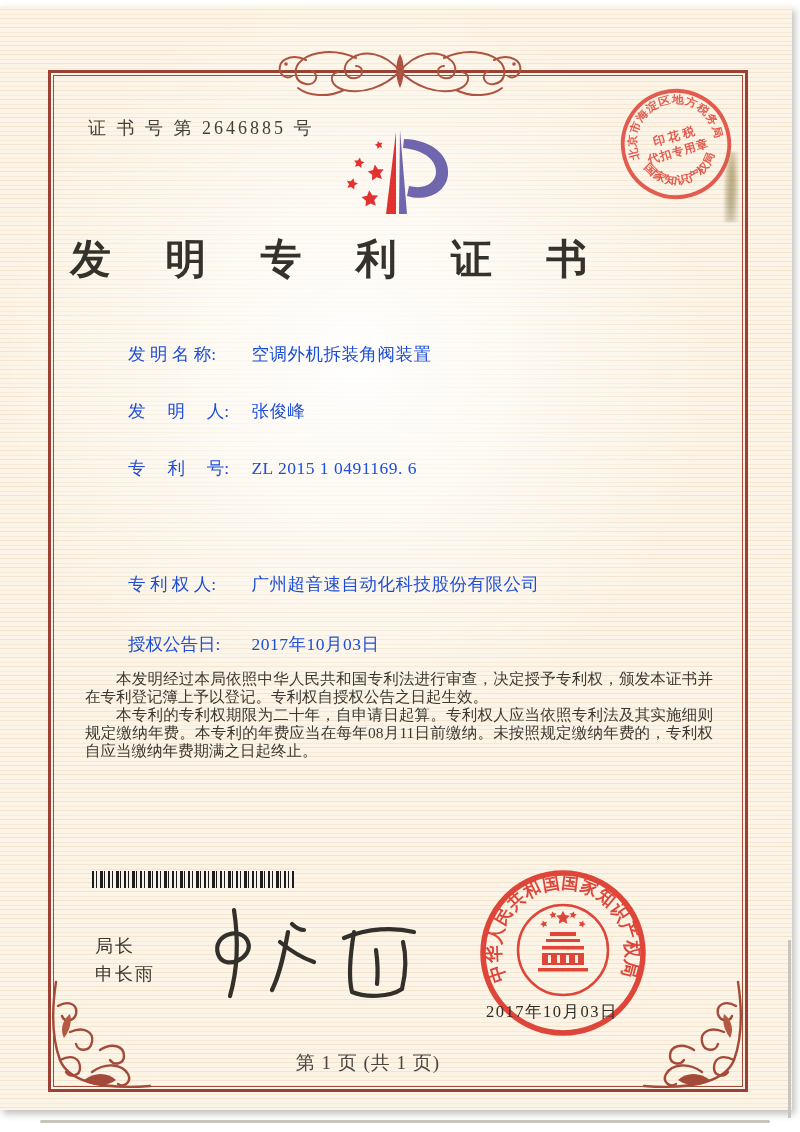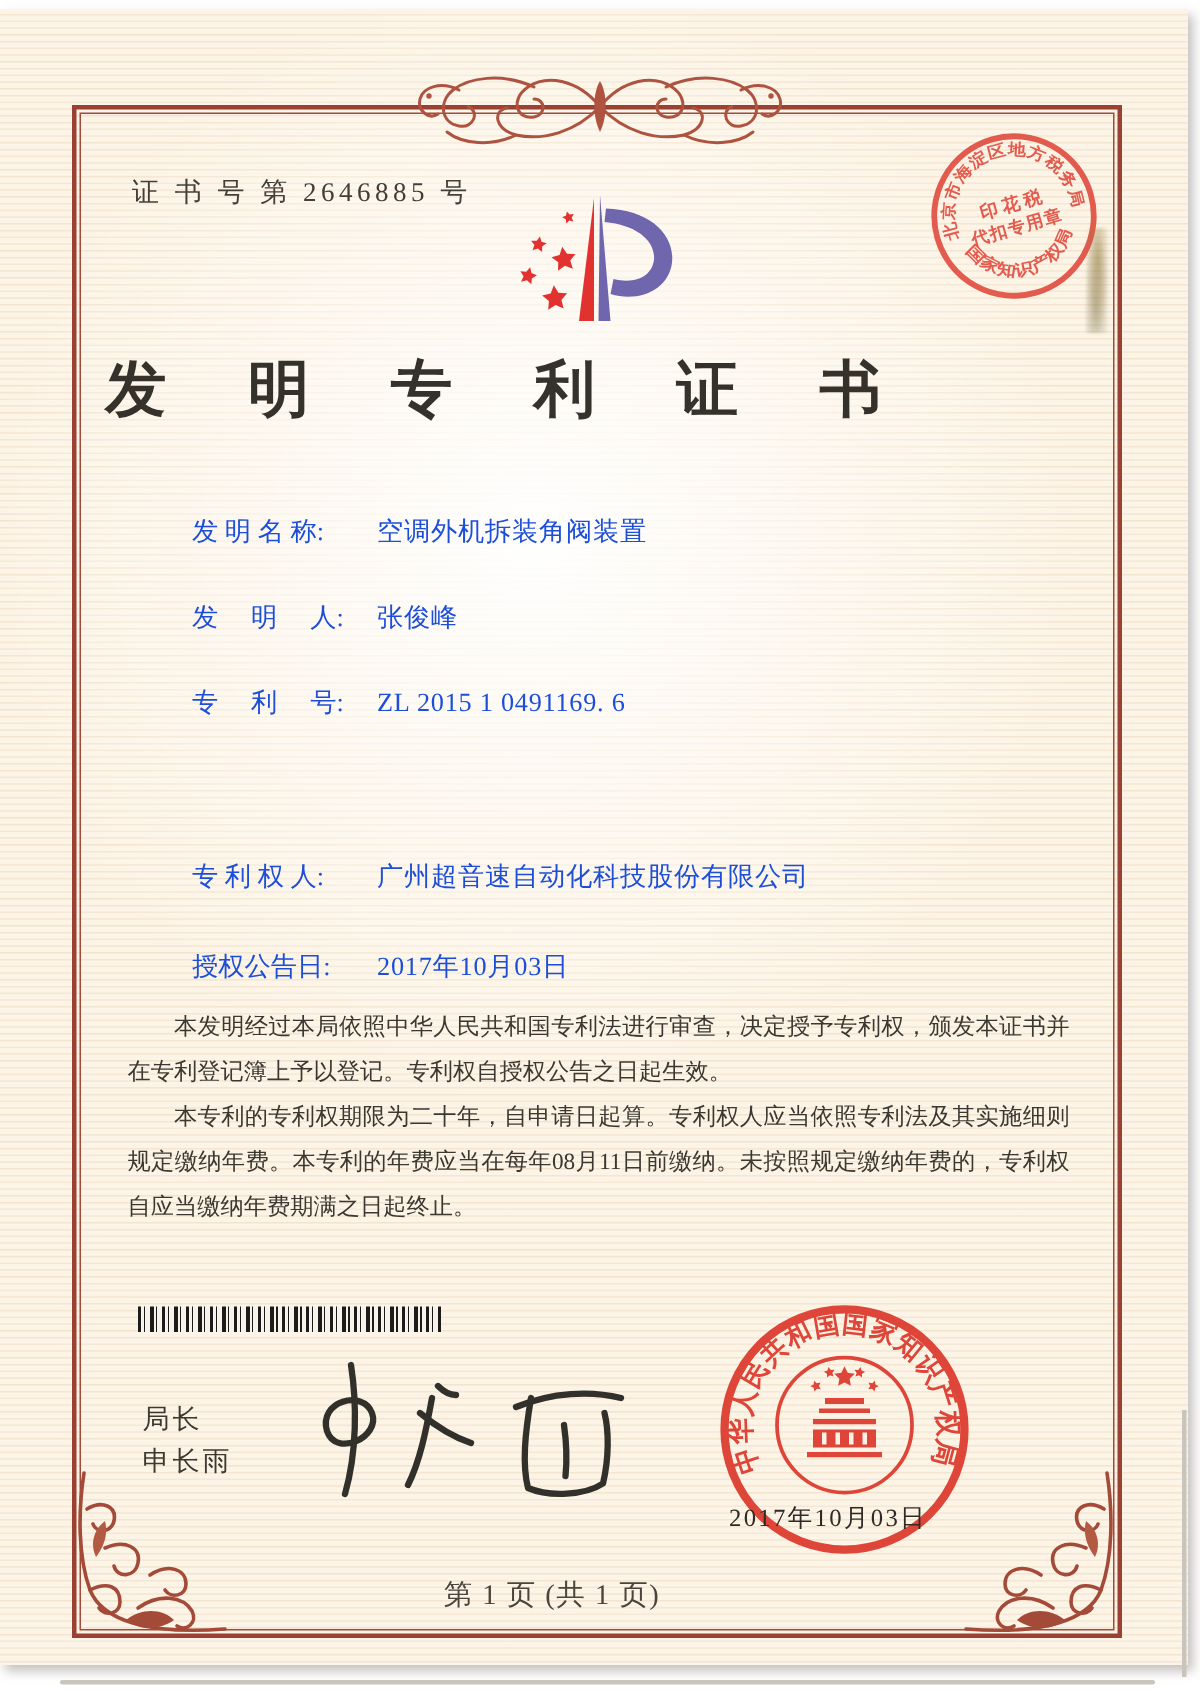--- a/index.html
+++ b/index.html
@@ -25,21 +25,21 @@
   #cert-no{position:absolute;left:88px;top:116px;font-size:18px;letter-spacing:3px;color:#433f38;}
   #logo{position:absolute;left:328px;top:124px;width:136px;height:102px;}
   #title{position:absolute;left:48px;top:232px;width:700px;font-size:41px;font-weight:600;
          color:#35322c;letter-spacing:22px;text-indent:22px;}
 
   .field{position:absolute;left:88px;font-size:17.5px;color:#1d4ed8;white-space:nowrap;margin-left:40px;}
   .field .lbl{display:inline-block;min-width:117px;}
   .field .val{margin-left:2px;letter-spacing:.5px;}
   #f0{top:342px;} #f1{top:399px;} #f2{top:456px;} #f3{top:514px;} #f4{top:572px;} #f5{top:632px;}
 
-  #body-text{position:absolute;left:85px;top:670px;width:628px;font-size:15.5px;line-height:30px;
+  #body-text{position:absolute;left:85px;top:670px;width:628px;font-size:15.5px;line-height:18px;
              color:#3b3831;text-align:justify;}
   #body-text p{margin:0;text-indent:2em;}
 
   #barcode{position:absolute;left:92px;top:871px;width:202px;height:17px;
     background:repeating-linear-gradient(90deg,#1c1c1c 0 2px,#f8f3ea 2px 4px,#1c1c1c 4px 5px,#f8f3ea 5px 8px,#1c1c1c 8px 11px,#f8f3ea 11px 12px,#1c1c1c 12px 13px,#f8f3ea 13px 16px);}
 
   #signer-role{position:absolute;left:95px;top:934px;font-size:18px;color:#3c3931;letter-spacing:2px;}
   #signer-name{position:absolute;left:95px;top:962px;font-size:18px;color:#3c3931;letter-spacing:2px;text-align:center;}
   #signature{position:absolute;left:196px;top:902px;width:232px;height:98px;}
 

